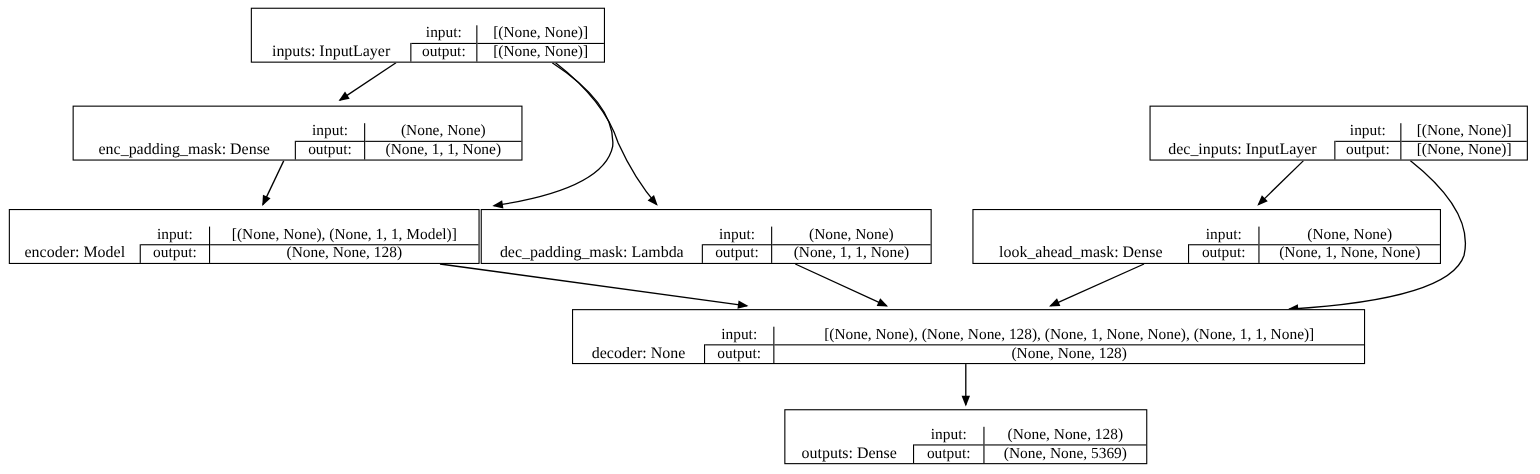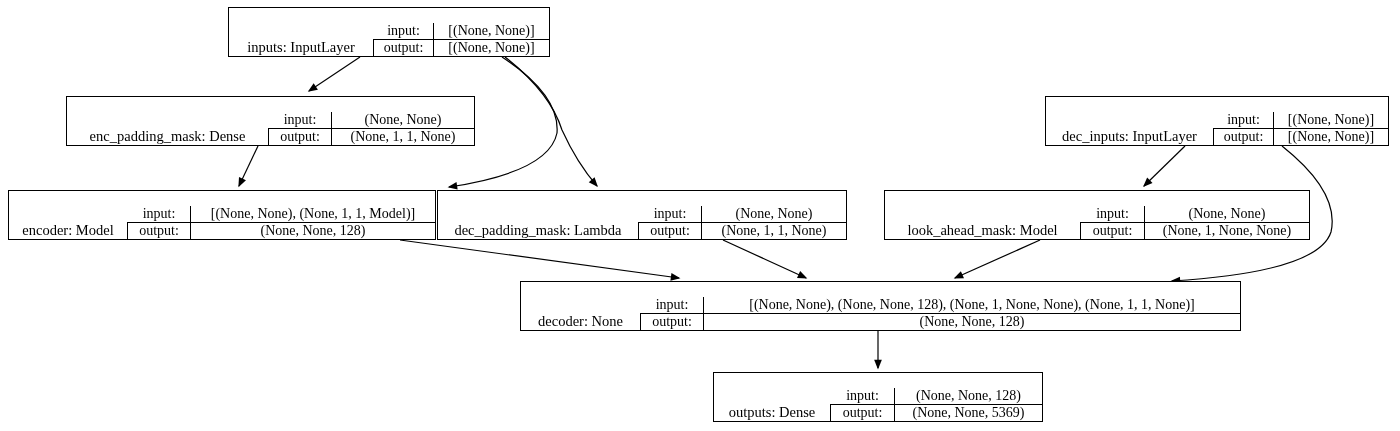--- a/index.html
+++ b/index.html
@@ -146,21 +146,21 @@
       <div class="cell top">input:</div>
       <div class="cell">output:</div>
     </div>
     <div class="val-col" style="width:144px;">
       <div class="cell top">(None, None)</div>
       <div class="cell">(None, 1, 1, None)</div>
     </div>
   </div>
 
   <div class="node" style="left:884px; top:190px;">
-    <div class="label-cell" style="width:196px;">look_ahead_mask: Model</div>
+    <div class="label-cell" style="width:196px;">look_ahead_mask: Dense</div>
     <div class="io-col" style="width:64px;">
       <div class="cell top">input:</div>
       <div class="cell">output:</div>
     </div>
     <div class="val-col" style="width:164px;">
       <div class="cell top">(None, None)</div>
       <div class="cell">(None, 1, None, None)</div>
     </div>
   </div>
 

